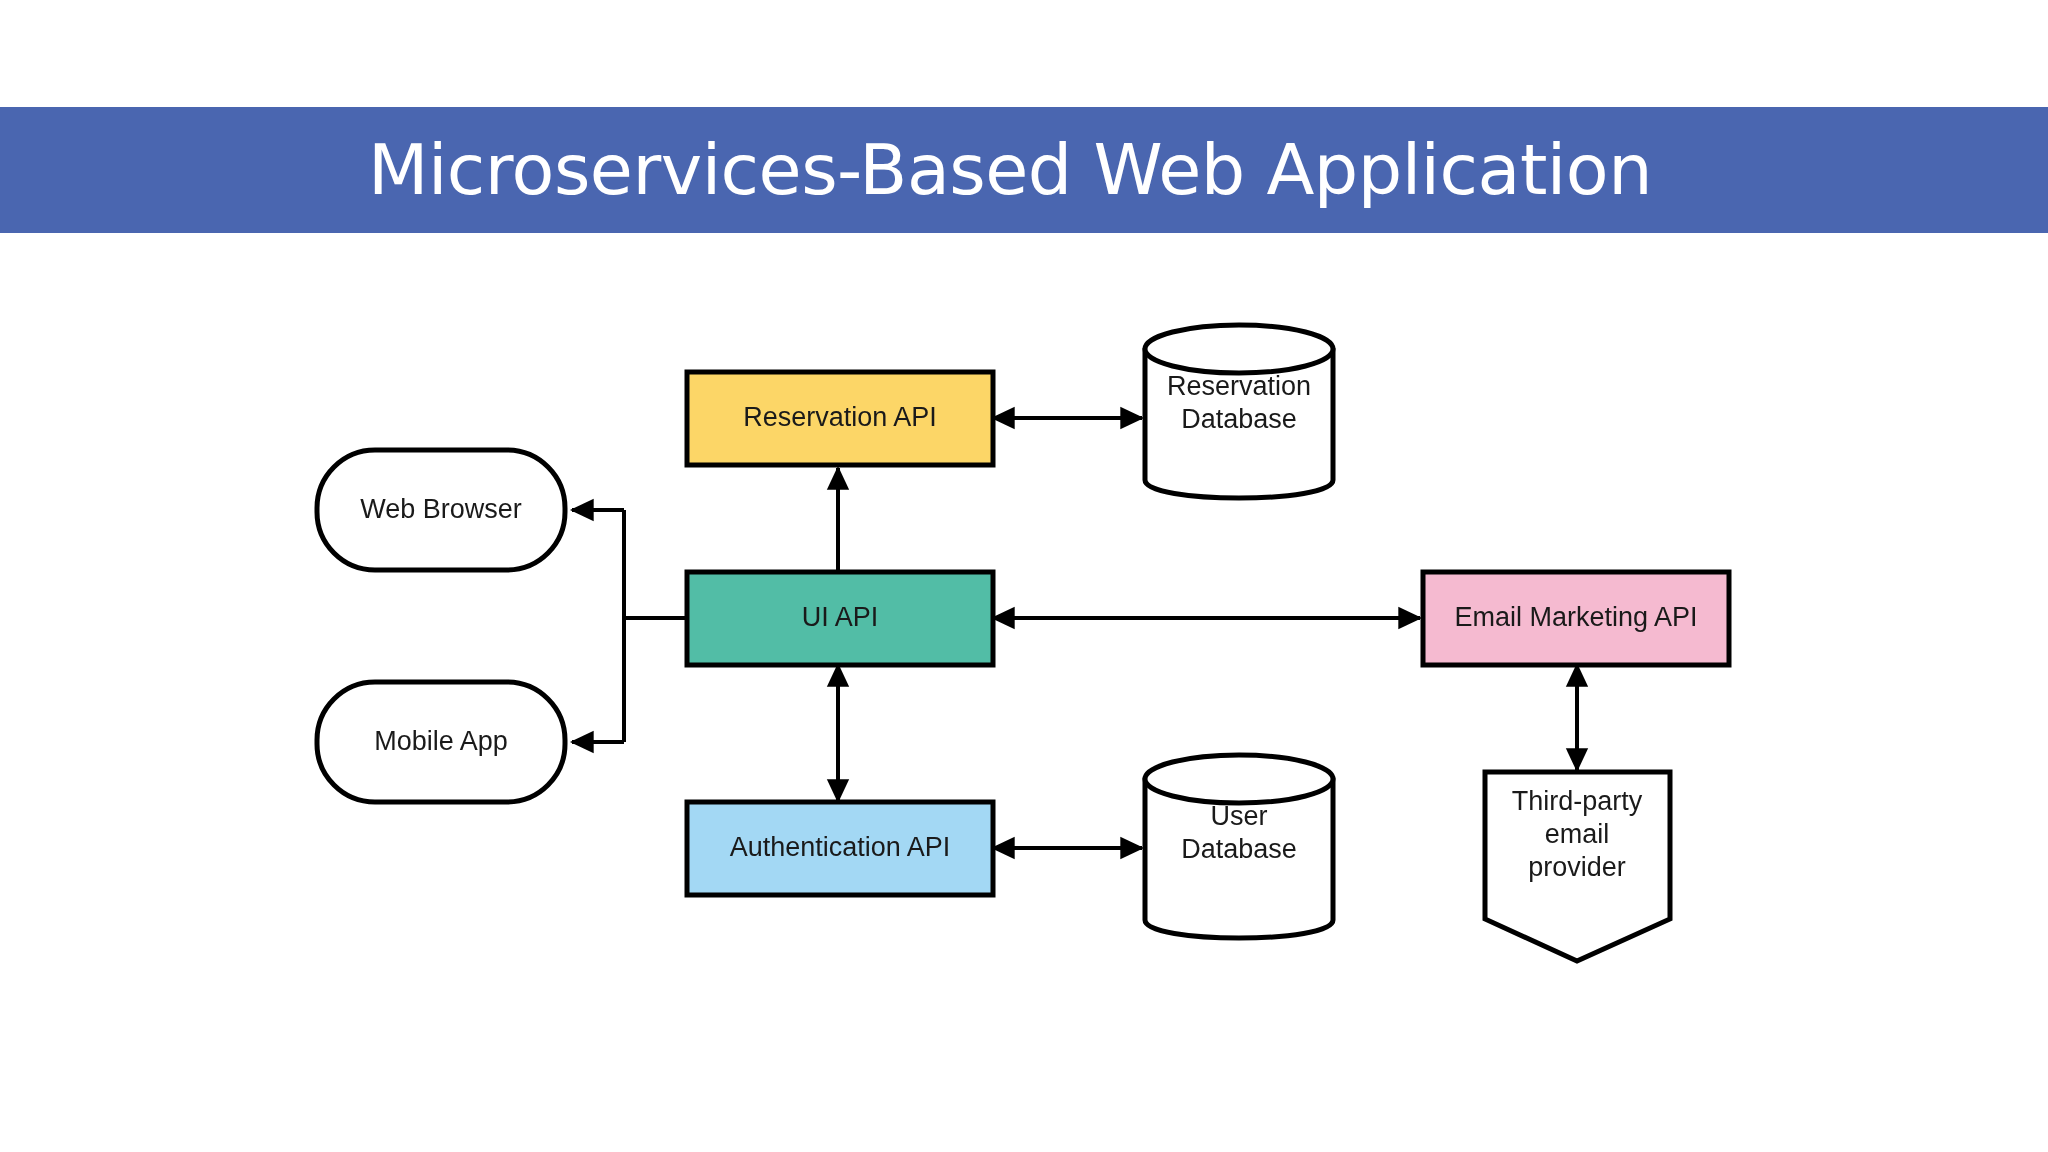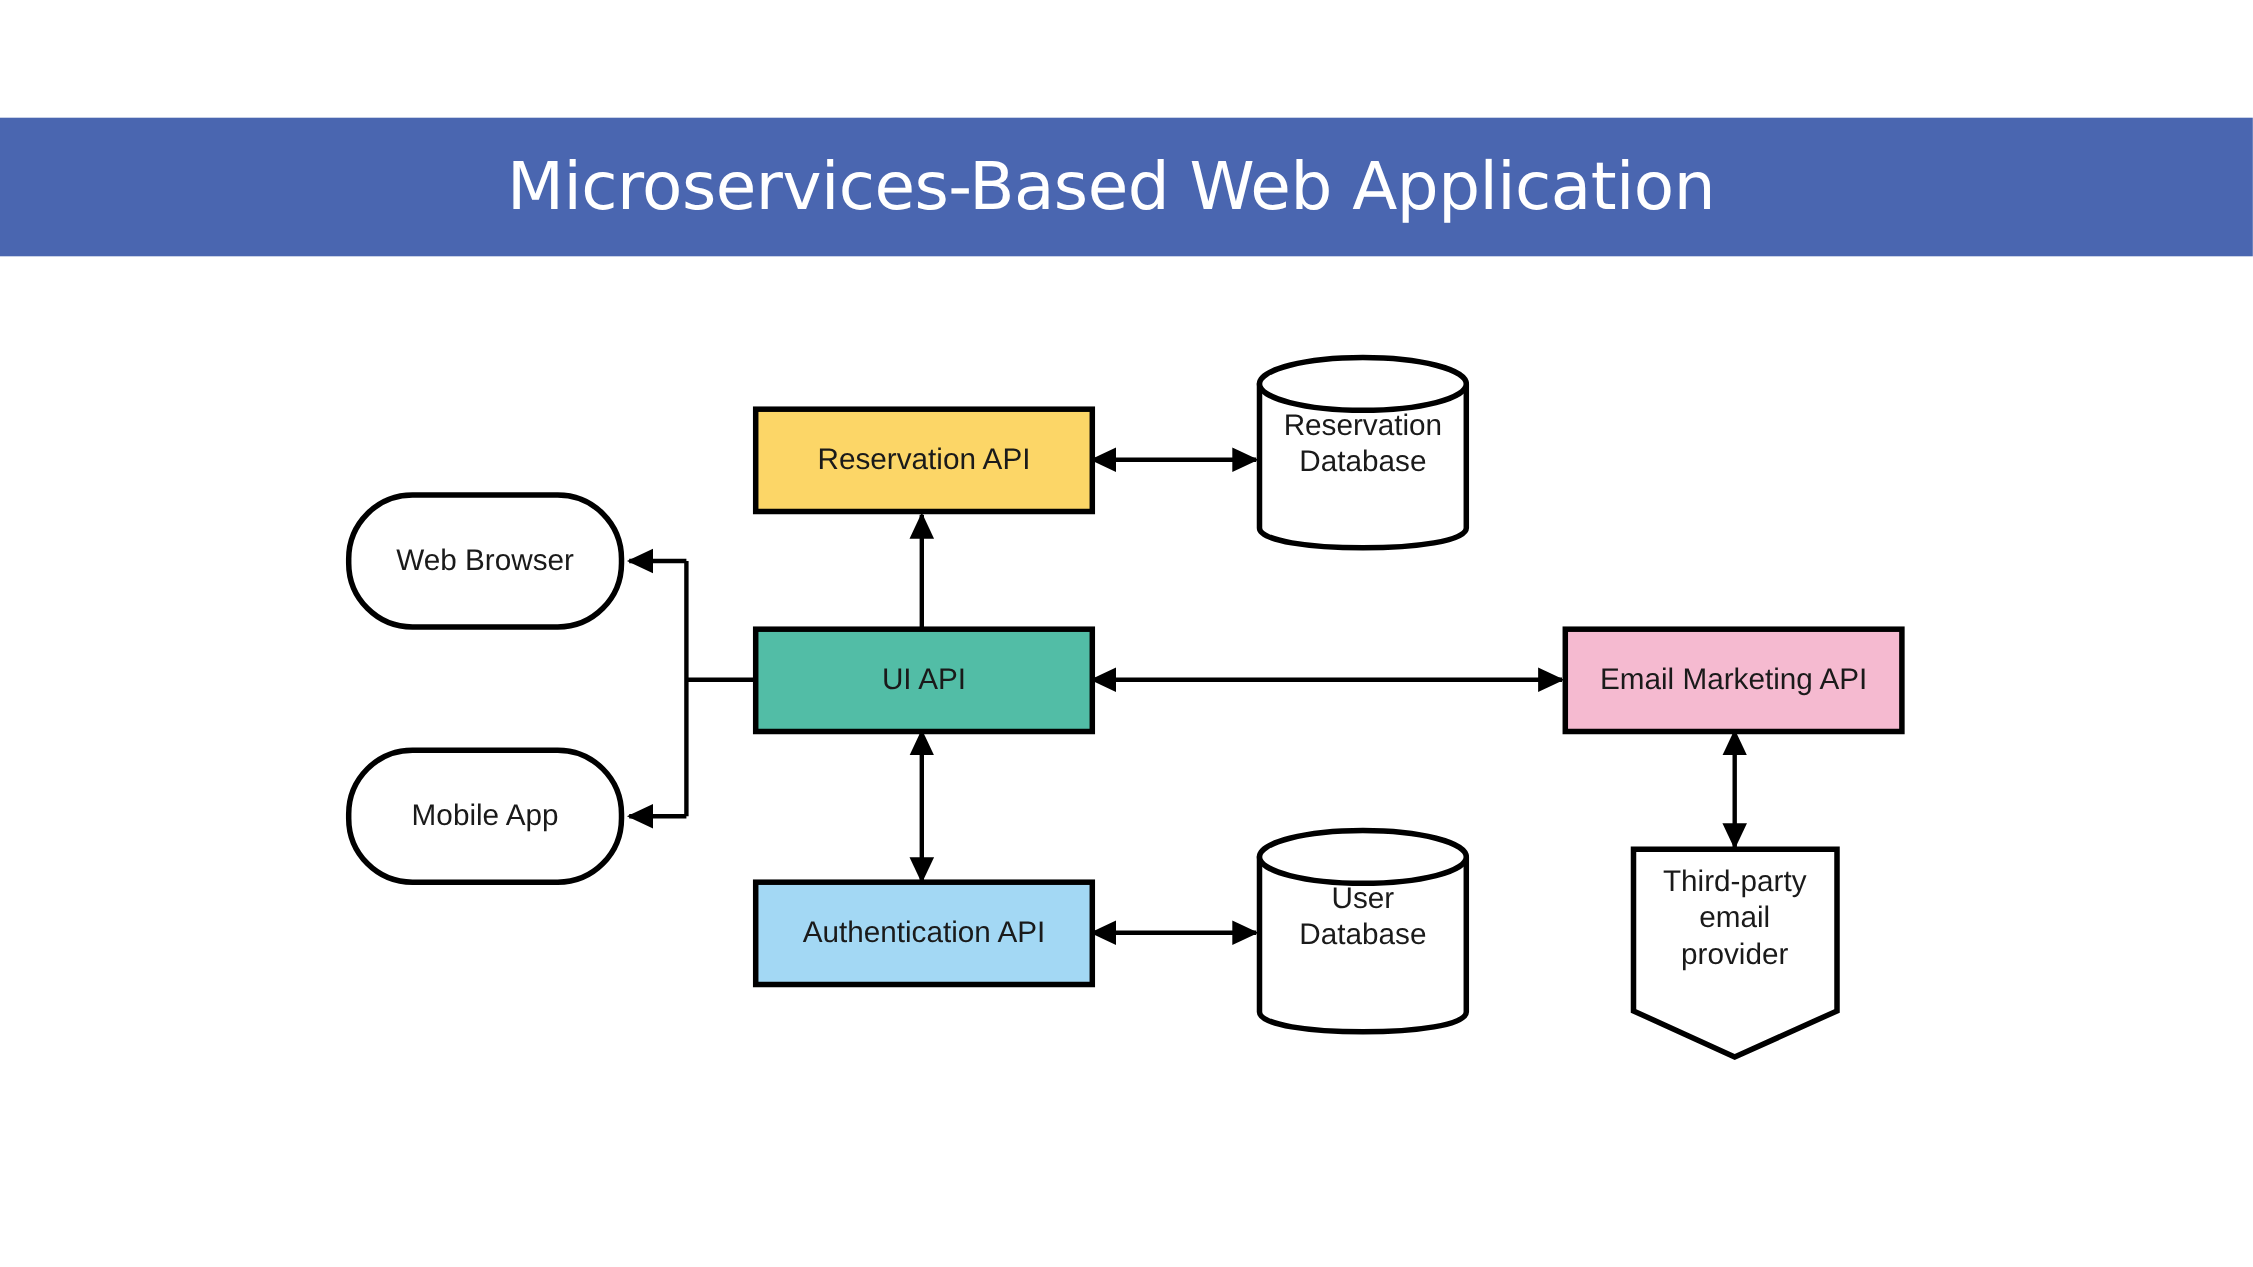--- a/index.html
+++ b/index.html
@@ -29,21 +29,21 @@
     height: 126px;
     background: #4a66b0;
     display: flex;
     align-items: center;
     justify-content: center;
     box-sizing: border-box;
   }
   #title-text {
     color: #ffffff;
     font-family: "DejaVu Sans", sans-serif;
-    font-size: 60px;
+    font-size: 70px;
     font-weight: 400;
     letter-spacing: -0.5px;
     line-height: 1;
     white-space: nowrap;
     transform: translateX(-14px);
   }
   
   #diagram-canvas {
     position: absolute;
     left: 0;

